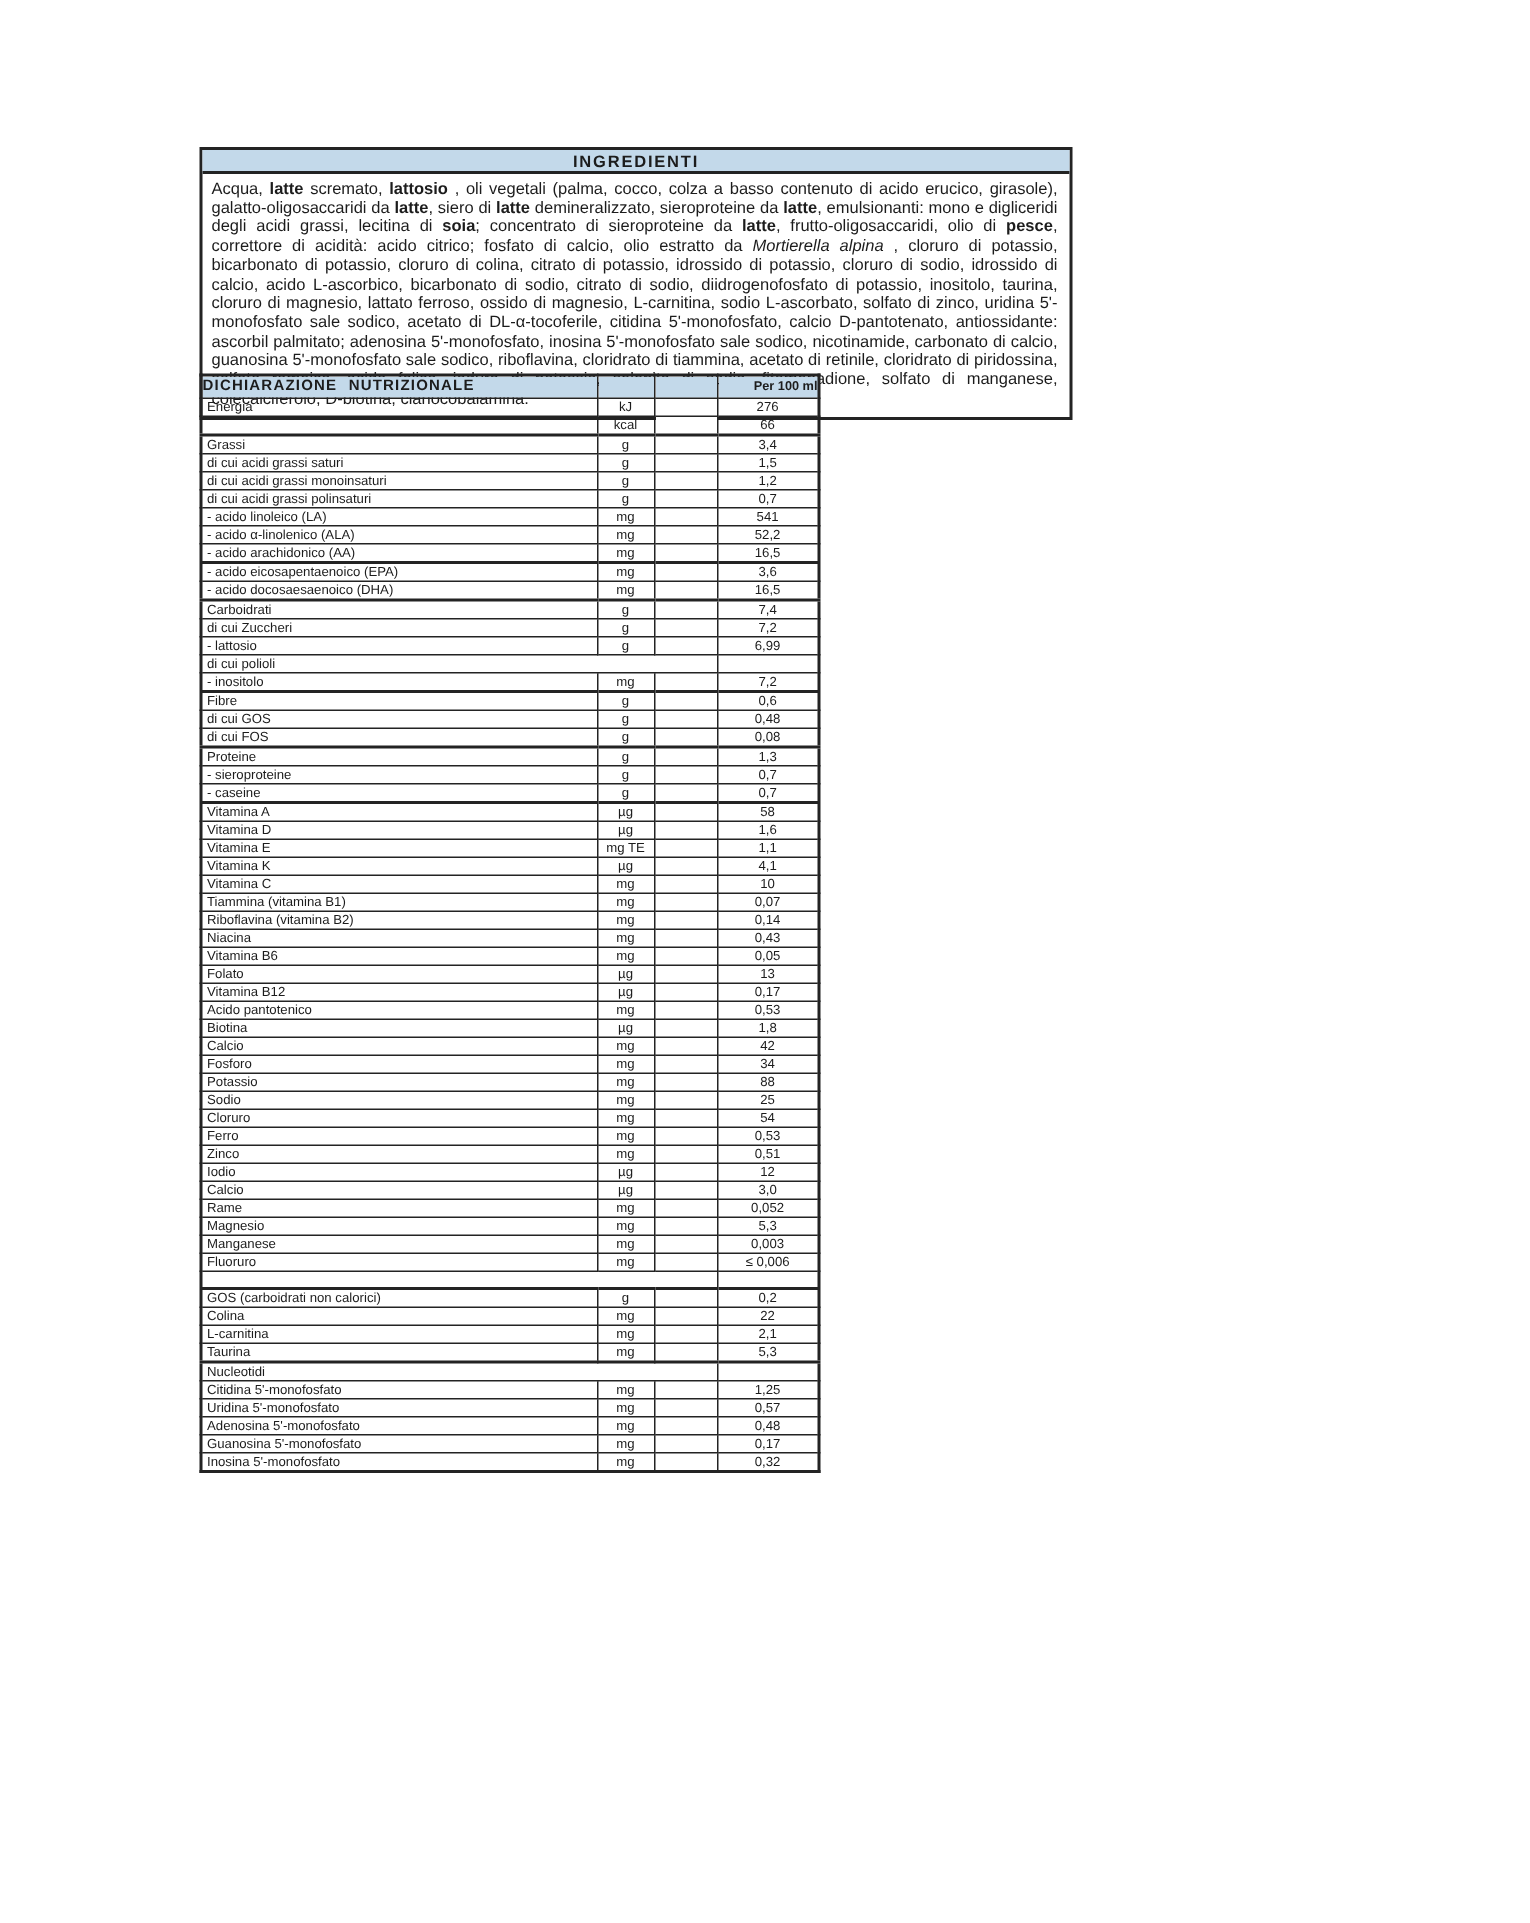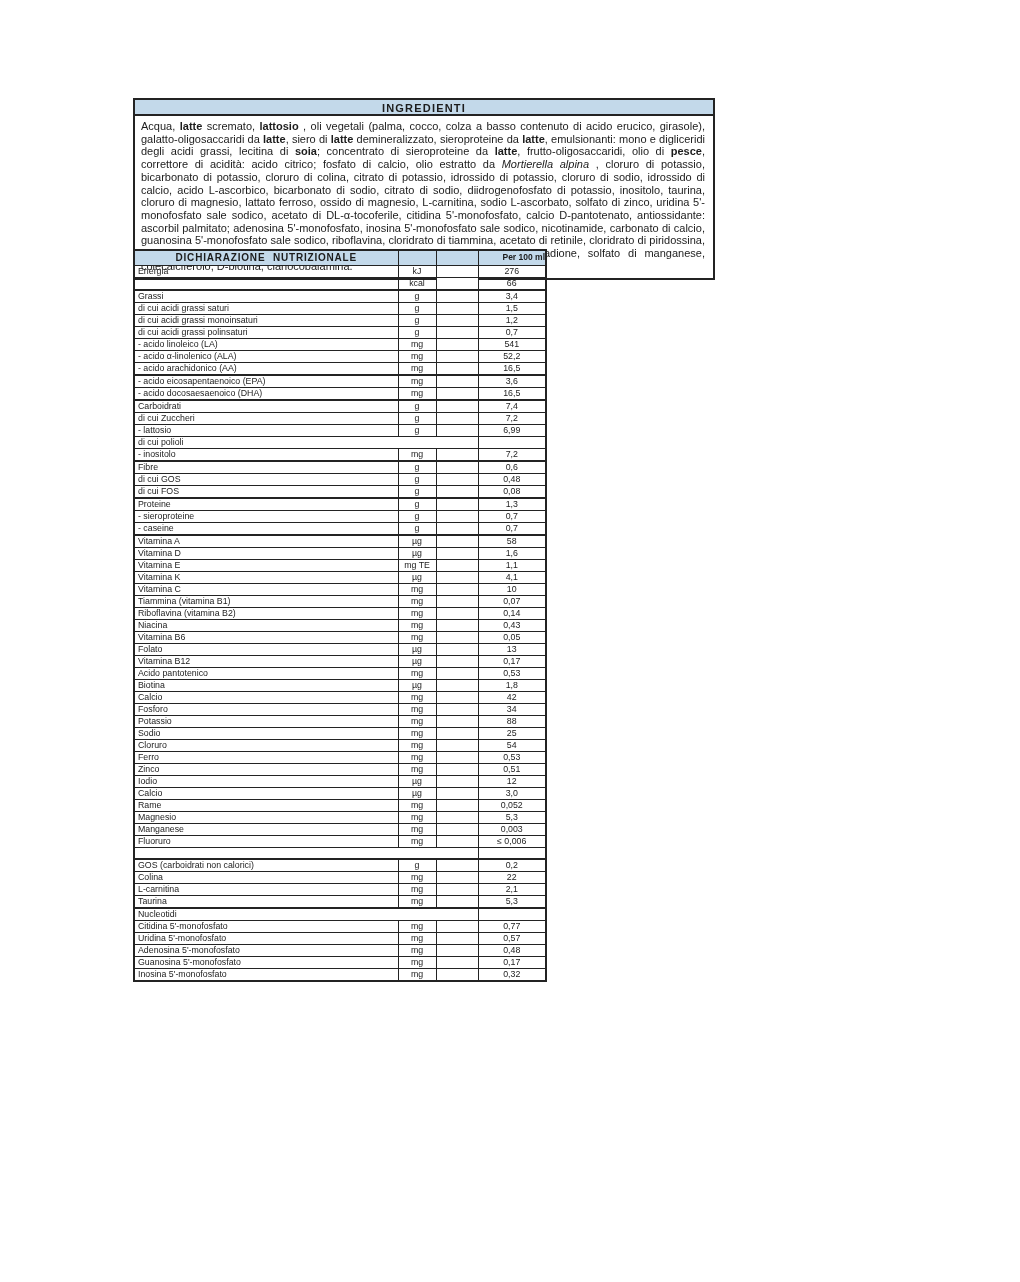--- a/index.html
+++ b/index.html
@@ -62,21 +62,21 @@
   }
   thead th{
     background:var(--blue);
     height:15px;
     font-weight:bold;
   }
   th.t-title{
     font-size:10px;
     letter-spacing:.8px;
     word-spacing:4px;
-    text-align:center;
+    text-align:left;
   }
   th.t-per{
     font-size:8.5px;
     text-align:right;
   }
   td.lbl{text-align:left;padding-left:3px;}
   td.unit,td.val{text-align:center;}
   td.mid{background:#ffffff;}
   tr.bold td.lbl{font-weight:normal;}
   tr.thick td{border-top-width:2px;}
@@ -421,21 +421,21 @@
           <td class="val">5,3</td>
         </tr>
         <tr class="thick bold">
           <td class="lbl" colspan="3">Nucleotidi</td>
           <td class="val"></td>
         </tr>
         <tr>
           <td class="lbl">Citidina 5'-monofosfato</td>
           <td class="unit">mg</td>
           <td class="mid"></td>
-          <td class="val">0,77</td>
+          <td class="val">1,25</td>
         </tr>
         <tr>
           <td class="lbl">Uridina 5'-monofosfato</td>
           <td class="unit">mg</td>
           <td class="mid"></td>
           <td class="val">0,57</td>
         </tr>
         <tr>
           <td class="lbl">Adenosina 5'-monofosfato</td>
           <td class="unit">mg</td>

